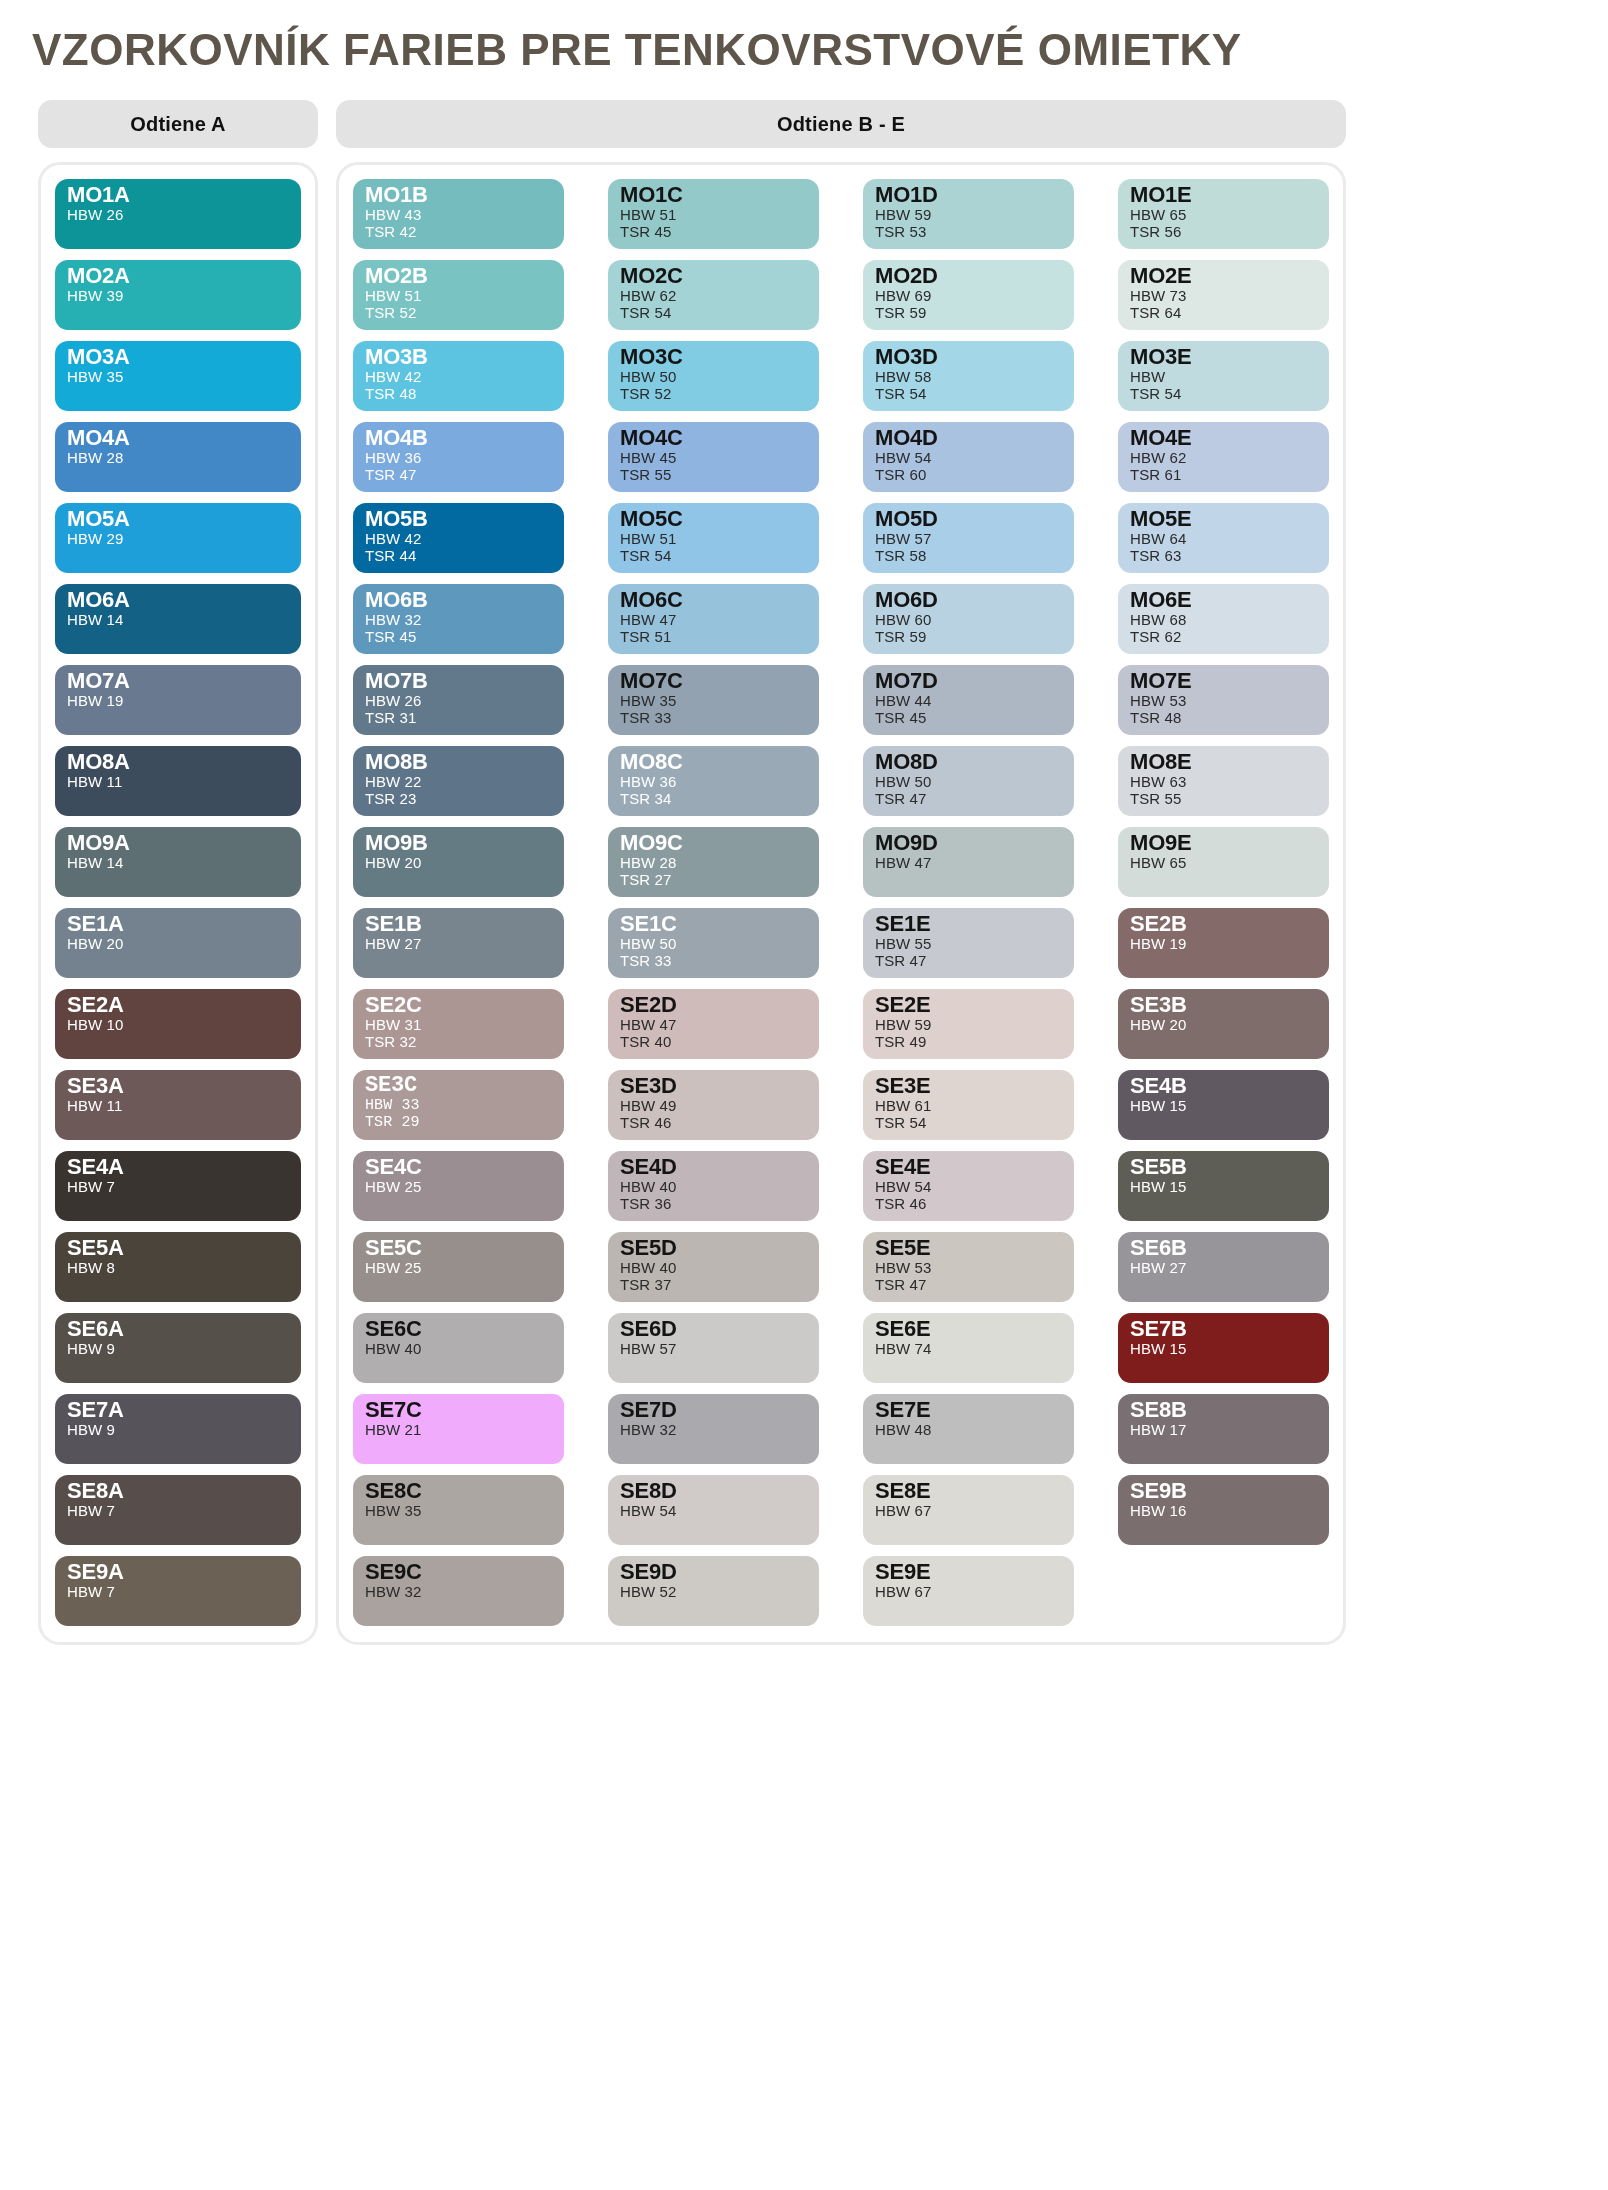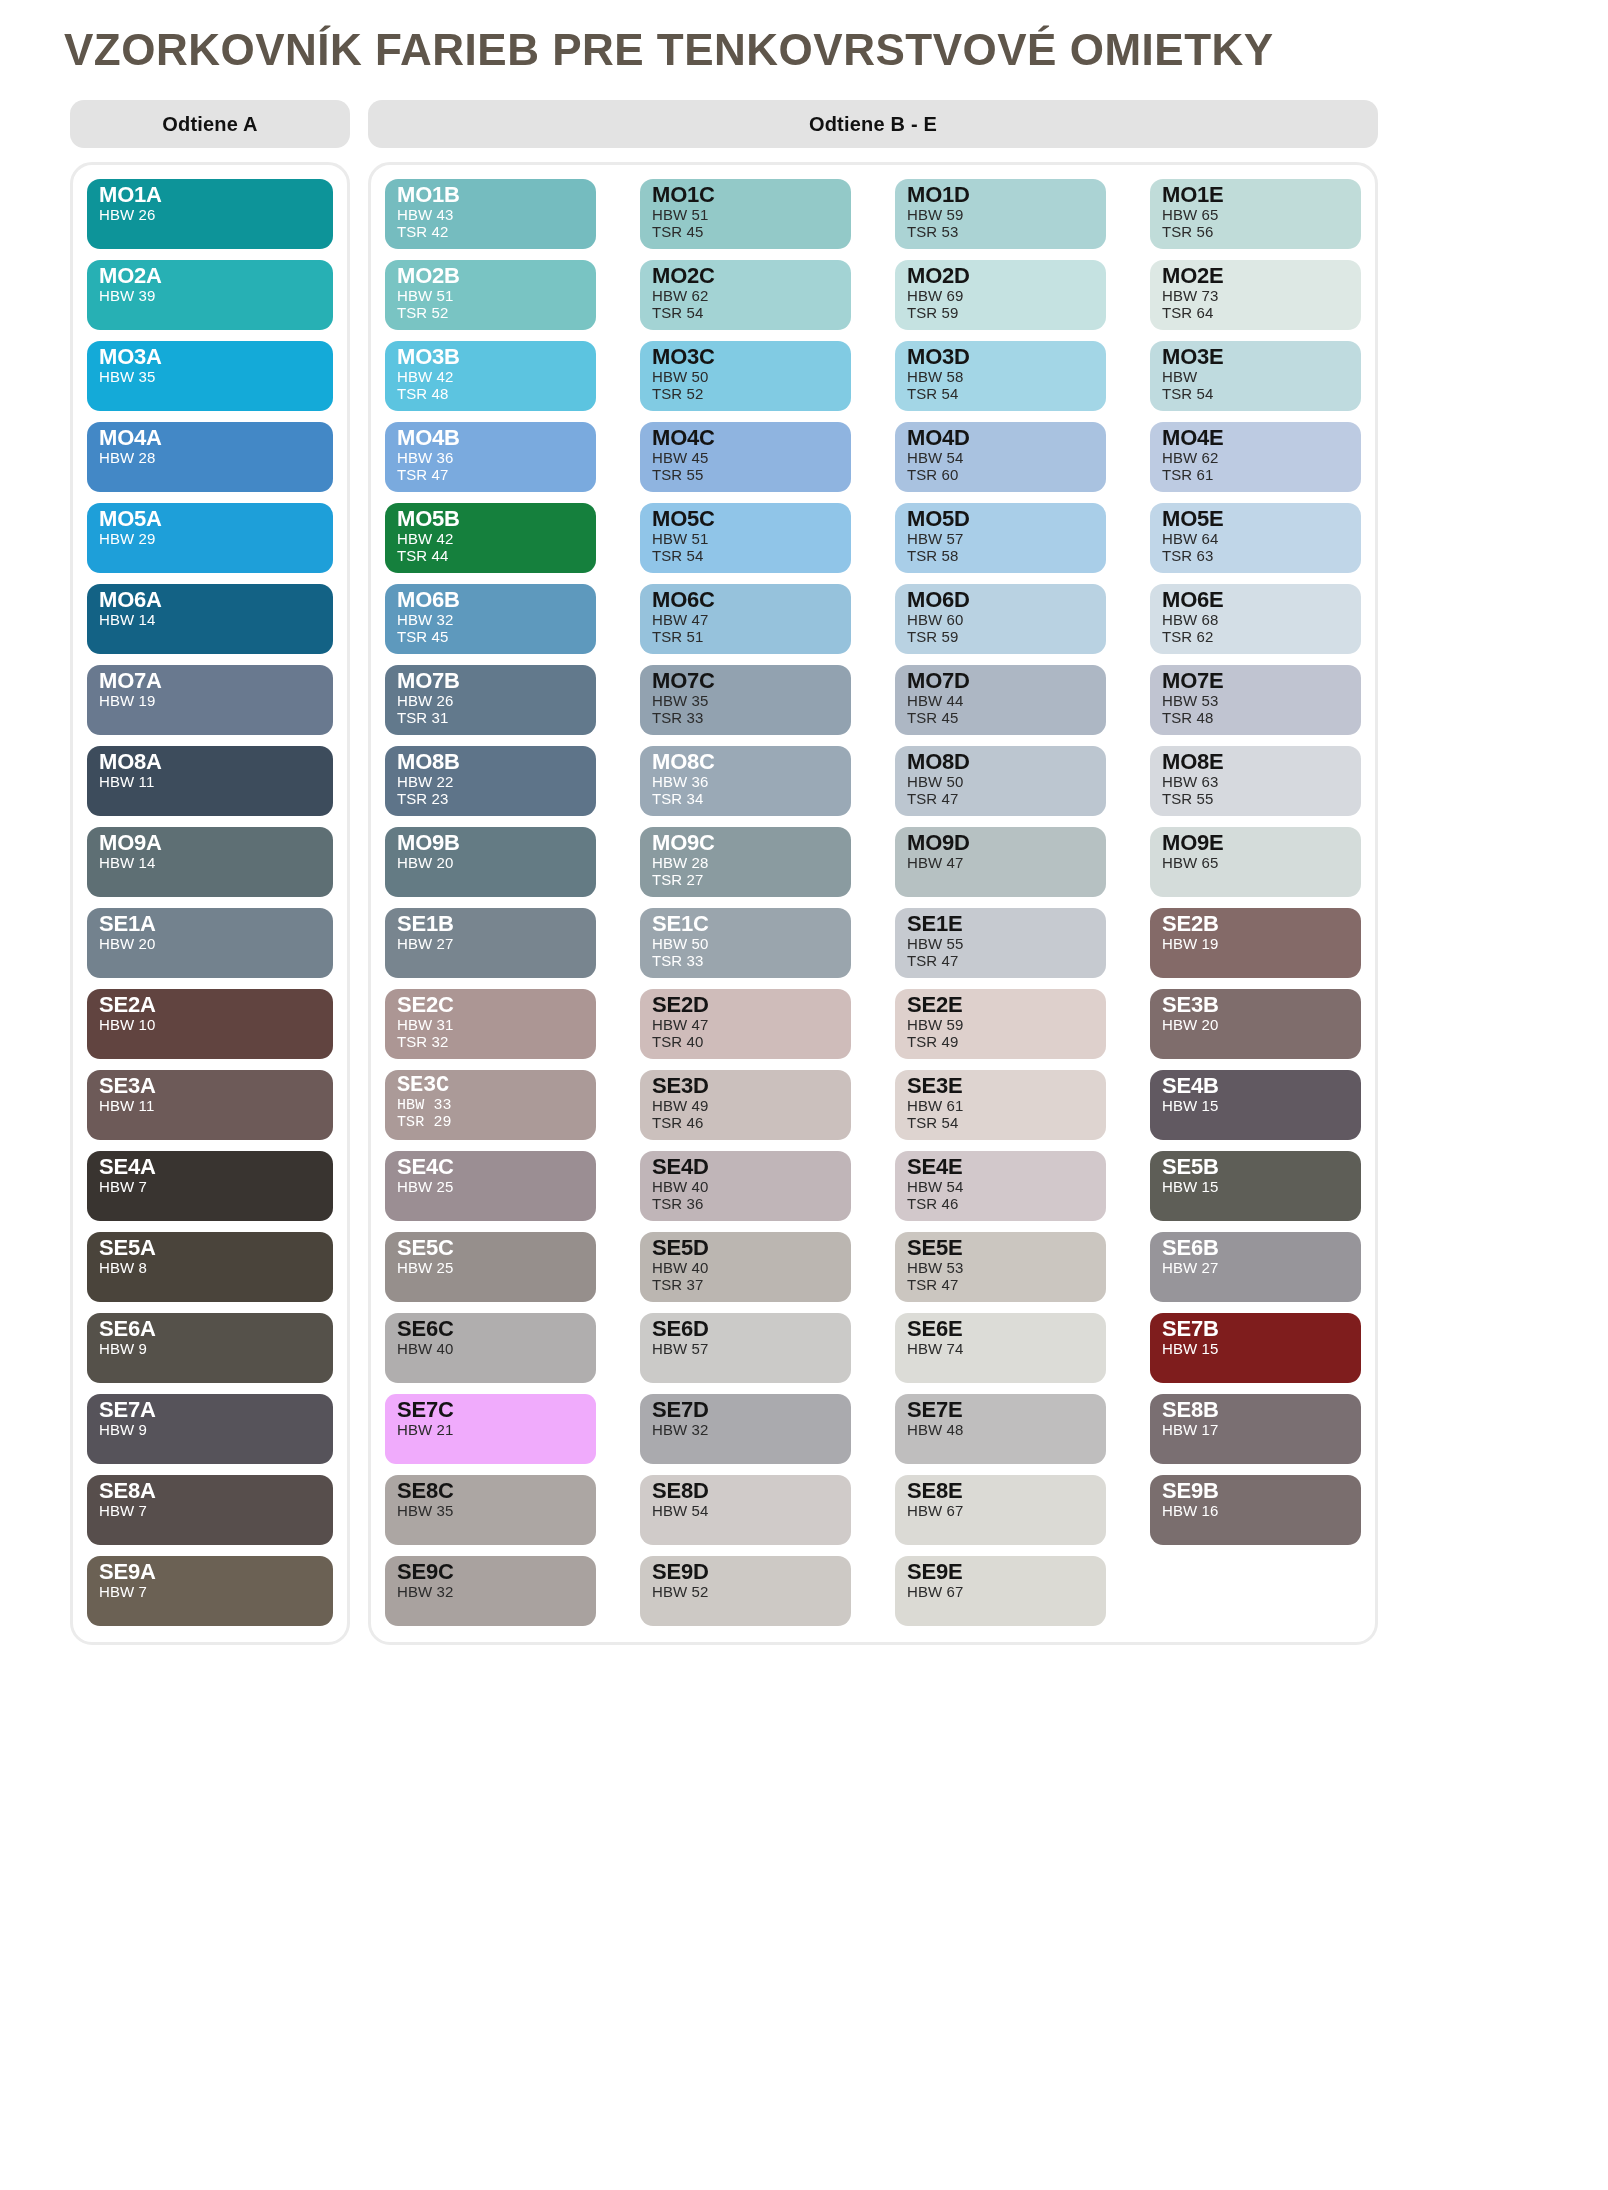--- a/index.html
+++ b/index.html
@@ -10,21 +10,20 @@
     background: #ffffff;
     font-family: "Liberation Sans", sans-serif;
     overflow: hidden;
   }
 
   .page {
     position: relative;
     width: 1384px;
     height: 2190px;
     padding: 8px;
-    margin-left: 32px;
   }
 
   
   .title {
     font-size: 44px;
     font-weight: bold;
     letter-spacing: 0.5px;
     color: #5f564b;
     padding: 18px 0 0 24px;
     line-height: 1.1;
@@ -275,21 +274,21 @@
           <div class="swatch dark-text" style="background: rgb(169, 194, 224);">
             <div class="code">MO4D</div>
             <div class="meta">HBW 54</div>
             <div class="meta">TSR 60</div>
           </div>
           <div class="swatch dark-text" style="background: rgb(189, 203, 226);">
             <div class="code">MO4E</div>
             <div class="meta">HBW 62</div>
             <div class="meta">TSR 61</div>
           </div>
-          <div class="swatch light-text" style="background: #15803d;">
+          <div class="swatch light-text" style="background: #0369a1;">
             <div class="code">MO5B</div>
             <div class="meta">HBW 42</div>
             <div class="meta">TSR 44</div>
           </div>
           <div class="swatch dark-text" style="background: rgb(144, 197, 232);">
             <div class="code">MO5C</div>
             <div class="meta">HBW 51</div>
             <div class="meta">TSR 54</div>
           </div>
           <div class="swatch dark-text" style="background: rgb(169, 206, 232);">

